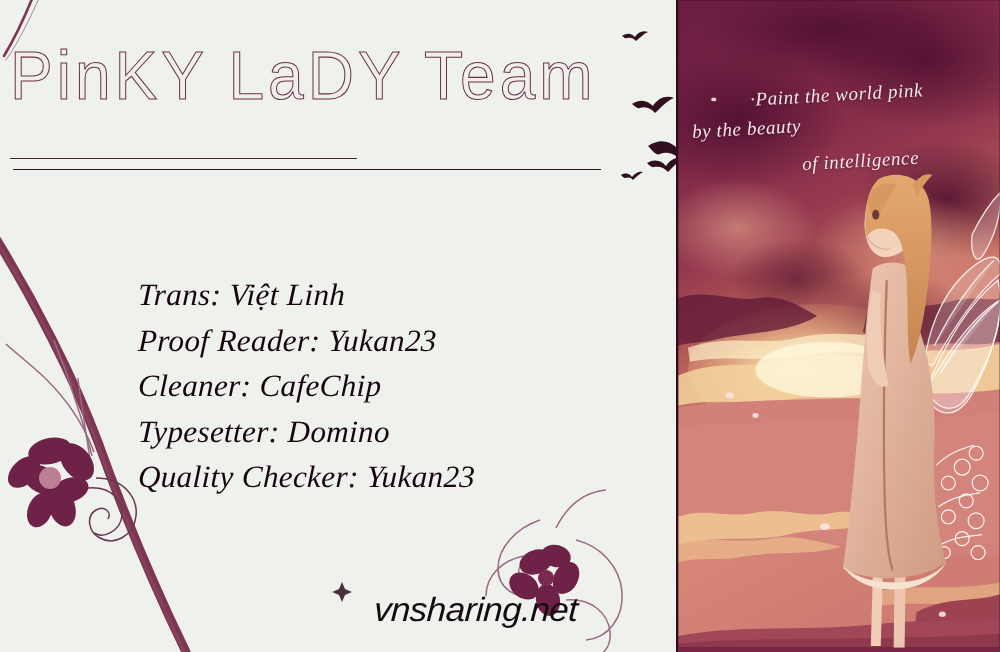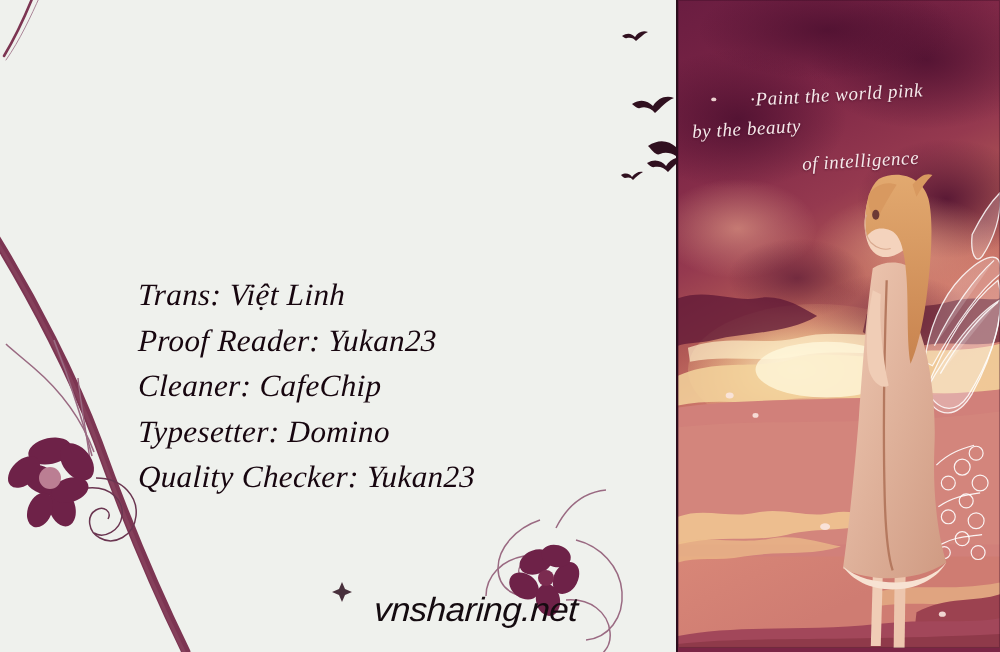--- a/index.html
+++ b/index.html
@@ -165,20 +165,25 @@
   <svg class="birds" viewBox="0 0 676 652" preserveAspectRatio="none">
     <g fill="#30101f">
       <path d="M622,36 c6,-4 10,-2 13,1 3,-5 8,-7 13,-5 -5,2 -8,6 -12,9 -2,-3 -6,-4 -9,-3 -2,1 -3,-1 -5,-2z"></path>
       <path d="M632,104 c9,-6 16,-3 21,2 5,-8 13,-11 21,-8 -8,3 -13,10 -19,15 -4,-5 -10,-7 -15,-5 -3,1 -5,-2 -8,-4z"></path>
       <path d="M648,146 c13,-9 24,-4 31,4 7,-11 19,-16 31,-11 -12,4 -20,14 -28,22 -6,-7 -15,-10 -22,-7 -4,2 -8,-4 -12,-8z"></path>
       <path d="M621,175 c5,-3 9,-1 11,2 3,-4 7,-6 11,-5 -4,2 -7,5 -10,8 -2,-3 -5,-3 -8,-2 -1,0 -3,-2 -4,-3z"></path>
       <path d="M647,163 c8,-5 15,-2 19,3 4,-7 12,-10 19,-8 -7,3 -12,9 -17,14 -4,-5 -9,-6 -14,-5 -2,1 -5,-2 -7,-4z"></path>
     </g>
   </svg>
 
+  <div class="title-wrap">
+    <div class="title">PinKY LaDY Team</div>
+    <div class="rule1"></div>
+    <div class="rule2"></div>
+  </div>
 
   <div class="credits">
     <div class="credit-line">Trans: Việt Linh</div>
     <div class="credit-line">Proof Reader: Yukan23</div>
     <div class="credit-line">Cleaner: CafeChip</div>
     <div class="credit-line">Typesetter: Domino</div>
     <div class="credit-line">Quality Checker: Yukan23</div>
   </div>
 
   <div class="watermark">vnsharing.net</div>

